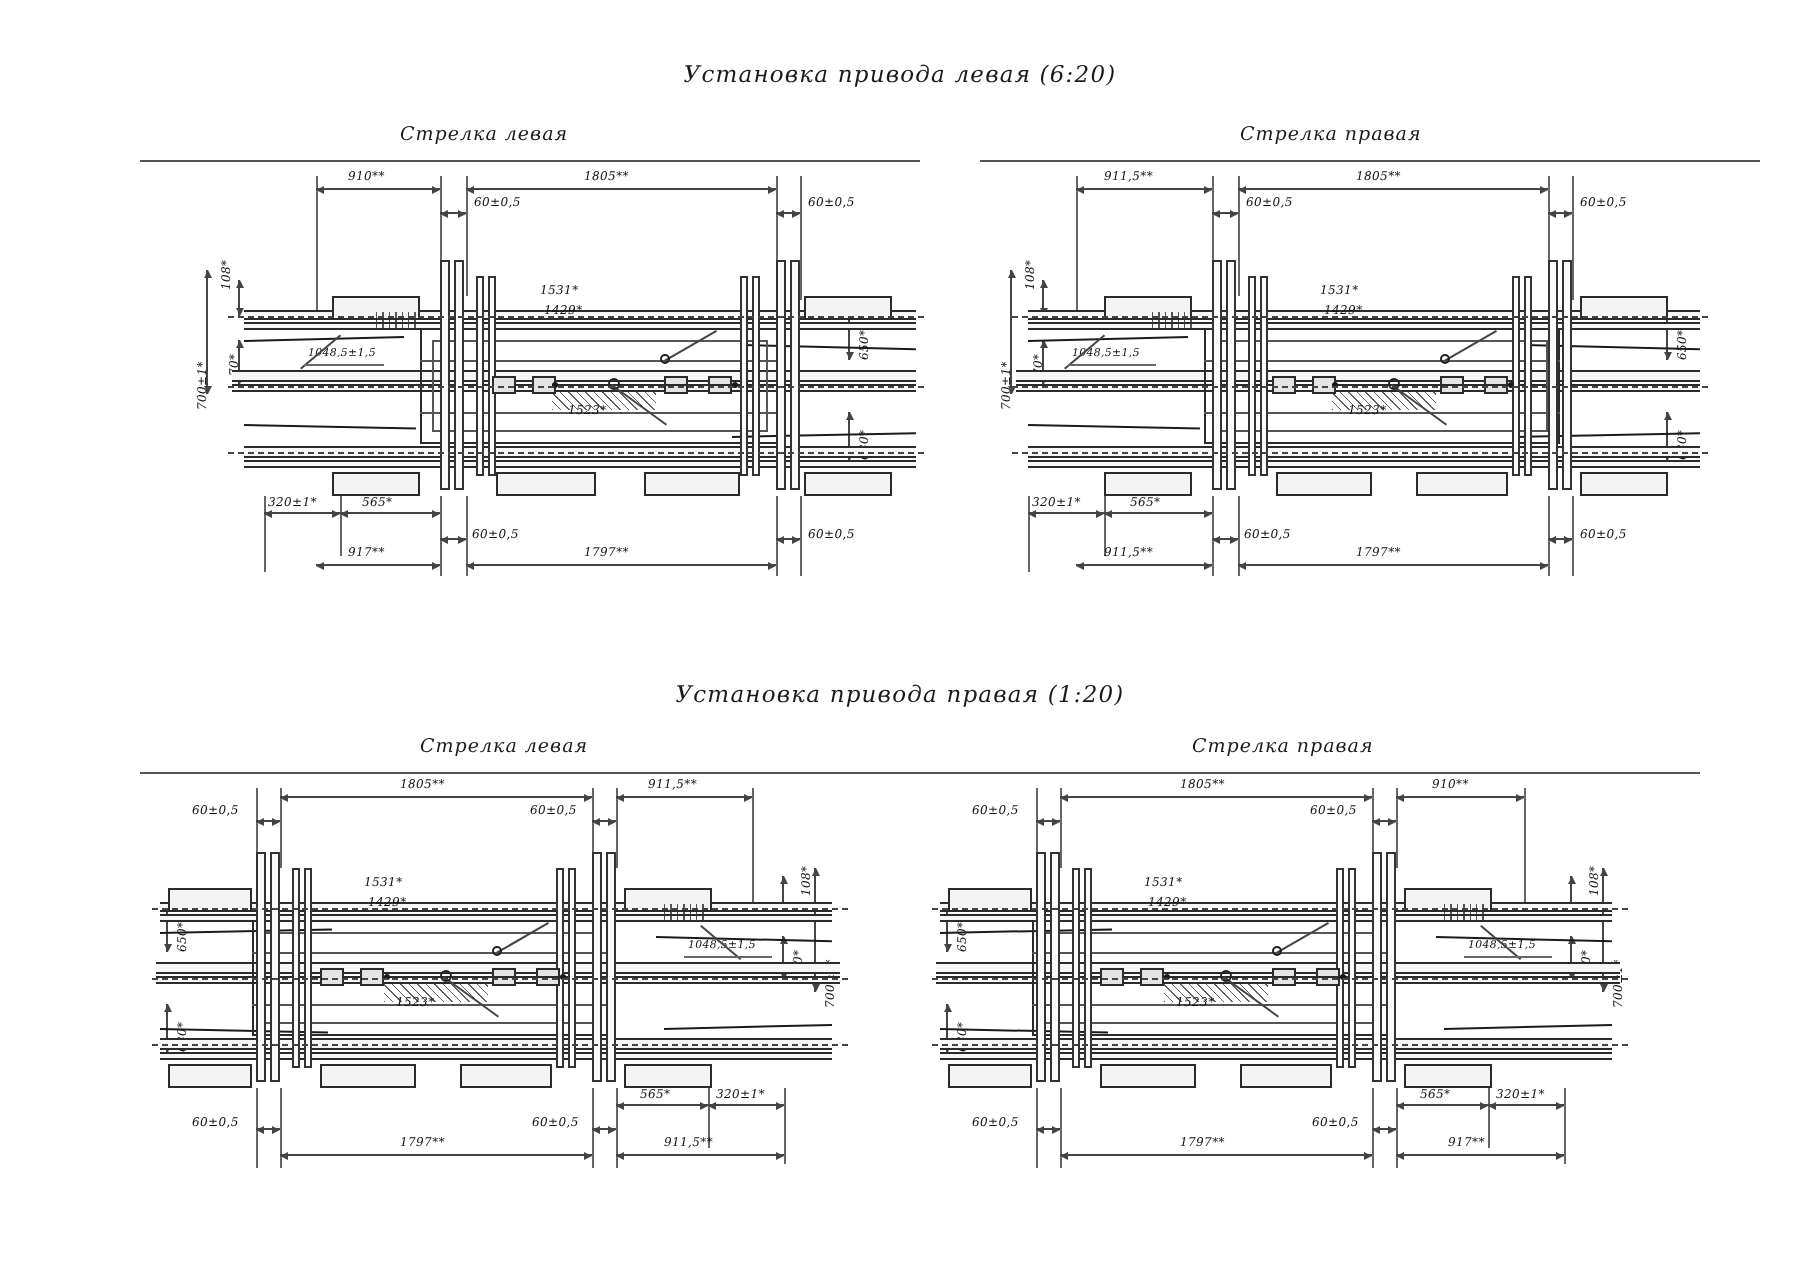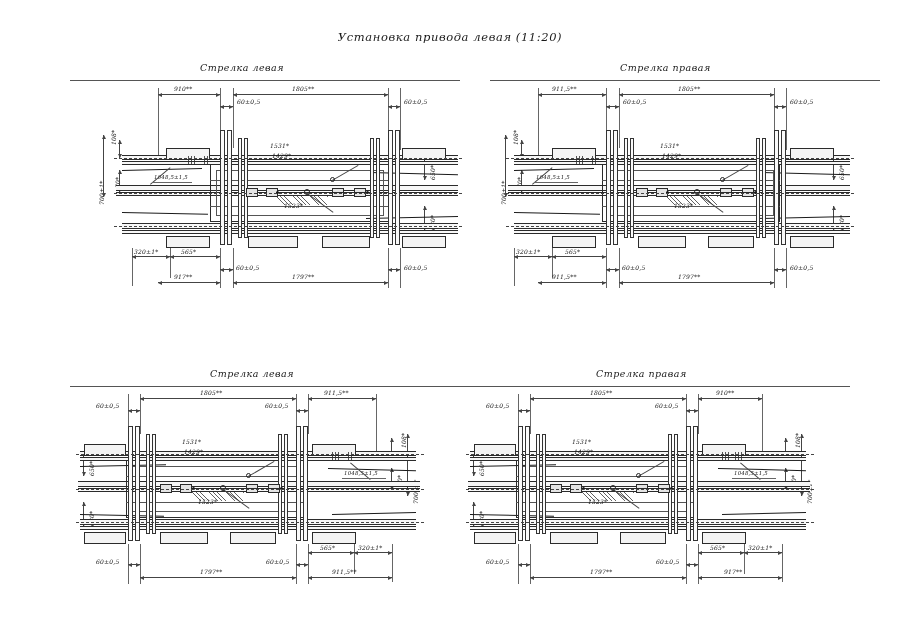--- a/index.html
+++ b/index.html
@@ -76,21 +76,22 @@
     background:repeating-linear-gradient(90deg,#2b2b2b 0 .7px,transparent .7px 3.2px);
     opacity:.8;
   }
   .cl{position:absolute;height:0;border-top:.6px dashed #444;}
 </style>
 </head>
 <body>
 
 <div class="sheet">
 
-  <div class="main-title" style="top:30px;">Установка привода левая  (11:20)</div>
+  <div class="main-title" style="top:30px;">Установка привода левая  (6:20)</div>
+  <div class="main-title" style="top:340px;">Установка привода правая  (1:20)</div>
 
   <div class="panel" style="left:70px;top:60px;width:390px;height:240px;">
 
     <div class="sub-title" style="left:130px;top:2px;">Стрелка  левая</div>
 
     <div class="h thin" style="left:0;top:20px;width:390px;"></div>
 
     <div class="ext" style="left:88px;top:28px;height:70px;"></div>
     <div class="ext" style="left:150px;top:28px;height:60px;"></div>
     <div class="ext" style="left:163px;top:28px;height:60px;"></div>

